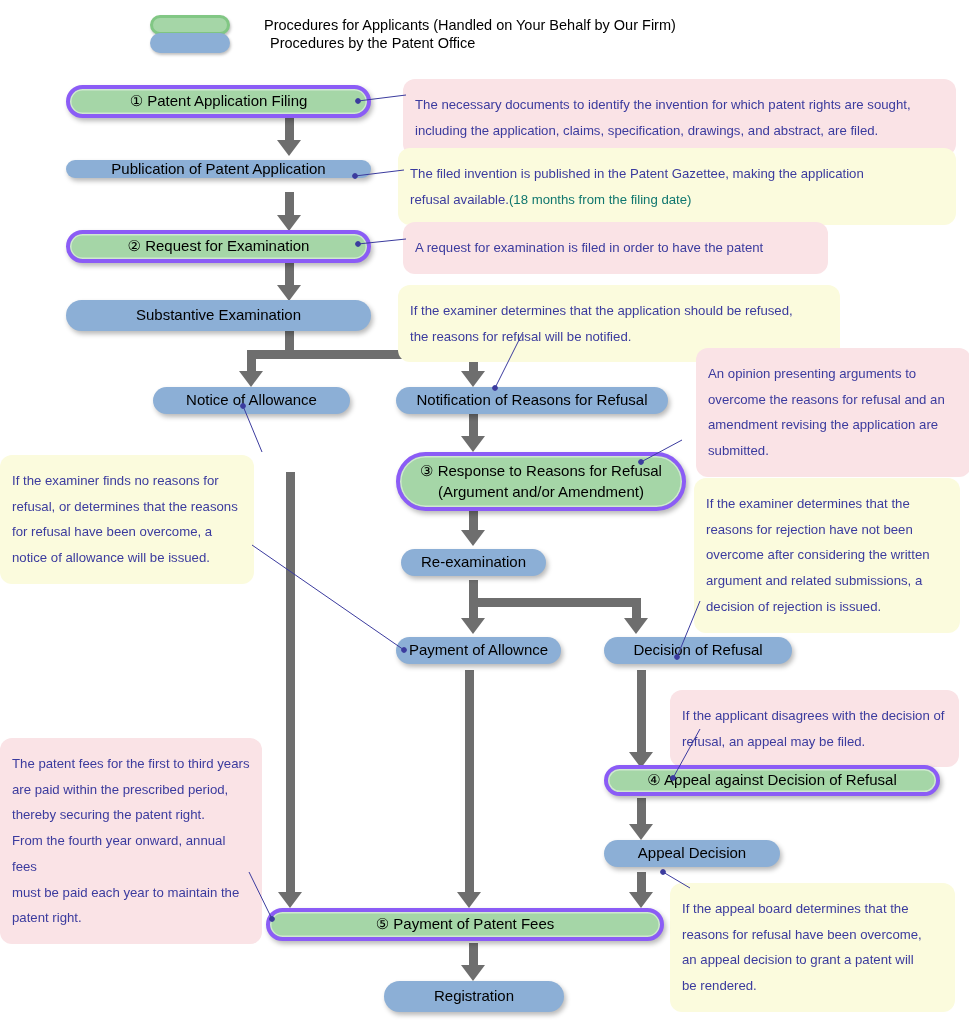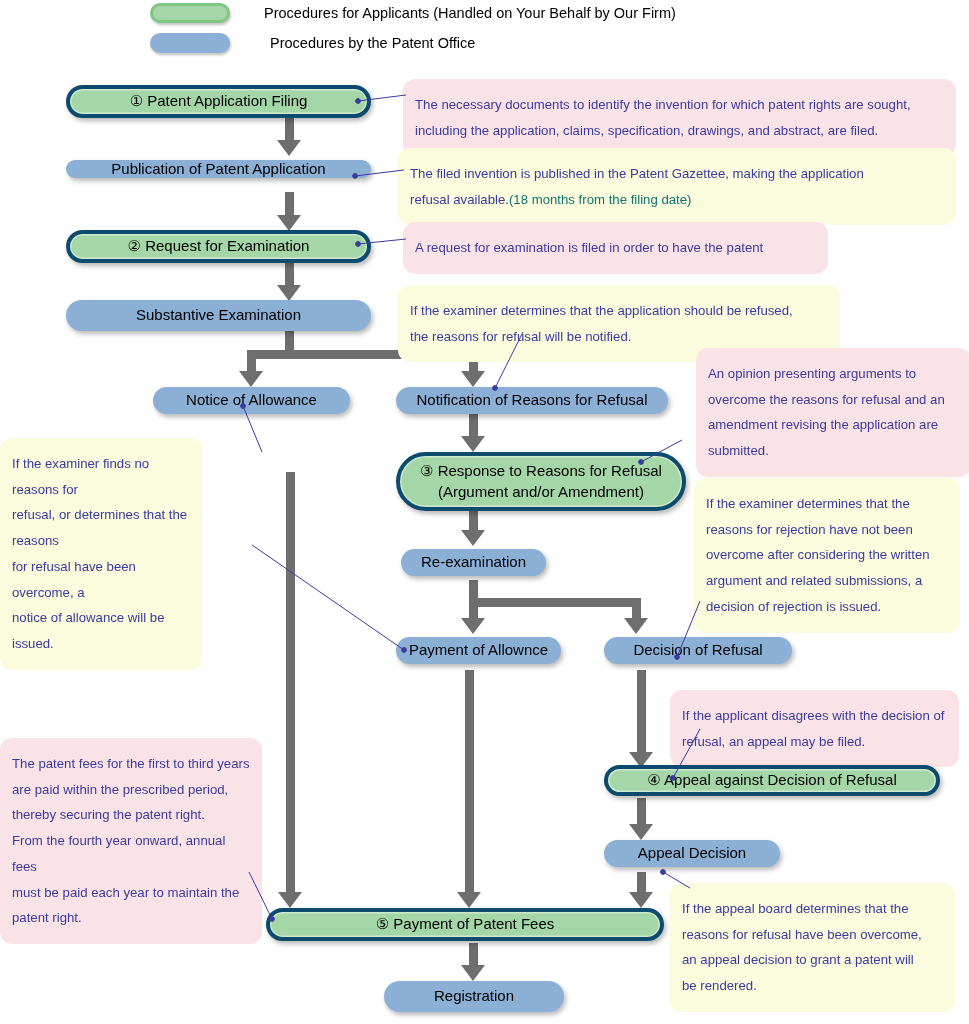--- a/index.html
+++ b/index.html
@@ -55,21 +55,21 @@
     text-align: center;
     font-size: 15px;
     color: #000;
     border-radius: 999px;
     box-shadow: 2px 3px 5px rgba(0,0,0,0.28);
     z-index: 5;
     line-height: 1.35;
   }
   .node.green {
     background: #a5d6a7;
-    border: 4px solid #0c4a6e;
+    border: 4px solid #8b5cf6;
     box-shadow: 2px 3px 5px rgba(0,0,0,0.28), inset 0 0 0 1.5px #cfe8d0;
   }
   .node.blue {
     background: #8cafd6;
     border: none;
   }
 
   
   .varrow {
     position: absolute;
@@ -116,21 +116,21 @@
     height: 1024px;
     z-index: 6;
     pointer-events: none;
   }
 </style>
 </head>
 <body>
 
 <div id="canvas">
 
-  <div class="legend-row" style="left:150px; top:3px;text-align:center;">
+  <div class="legend-row" style="left:150px; top:15px;text-align:center;">
     <div class="legend-swatch green"></div>
     <div class="legend-label" style="margin-left:34px;">Procedures for Applicants (Handled on Your Behalf by Our Firm)</div>
   </div>
   <div class="legend-row" style="left:150px; top:33px;">
     <div class="legend-swatch blue"></div>
     <div class="legend-label" style="margin-left:40px;">Procedures by the Patent Office</div>
   </div>
 
   <div class="varrow" style="left:285px; top:117px; height:30px;"></div>
   <div class="arrowhead" style="left:277px; top:140px;"></div>
@@ -256,21 +256,21 @@
     <div>the reasons for refusal will be notified.</div>
   </div>
 
   <div class="note pink" style="left:676px; top:348px; width:275px;margin-left:20px;">
     <div>An opinion presenting arguments to</div>
     <div>overcome the reasons for refusal and an</div>
     <div>amendment revising the application are</div>
     <div>submitted.</div>
   </div>
 
-  <div class="note yellow" style="left:0px; top:438px; width:202px;">
+  <div class="note yellow" style="left:0px; top:455px; width:254px;">
     <div>If the examiner finds no reasons for</div>
     <div>refusal, or determines that the reasons</div>
     <div>for refusal have been overcome, a</div>
     <div>notice of allowance will be issued.</div>
   </div>
 
   <div class="note yellow" style="left:694px; top:478px; width:266px;">
     <div>If the examiner determines that the</div>
     <div>reasons for rejection have not been</div>
     <div>overcome after considering the written</div>

